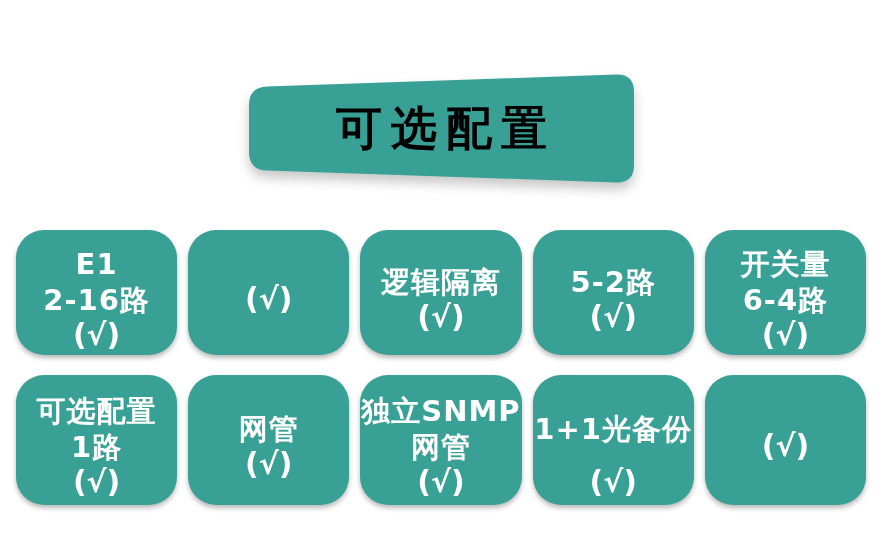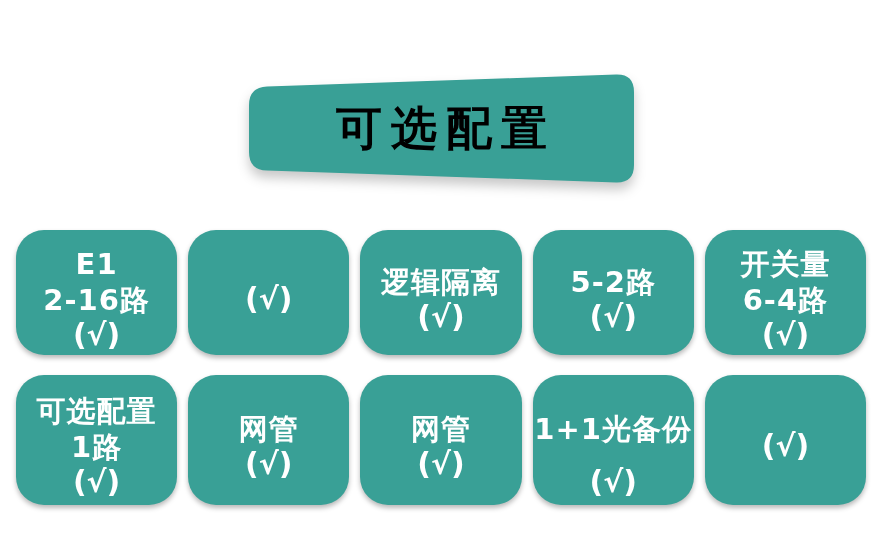--- a/index.html
+++ b/index.html
@@ -140,20 +140,21 @@
       <div class="line">1路</div>
       <div class="check">(√)</div>
     </div>
 
     <div class="card">
       <div class="line">网管</div>
       <div class="check">(√)</div>
     </div>
 
     <div class="card">
+      <div class="line">独立SNMP</div>
       <div class="line">网管</div>
       <div class="check">(√)</div>
     </div>
 
     <div class="card">
       <div class="line tall">1+1光备份</div>
       <div class="check">(√)</div>
     </div>
 
     <div class="card">

